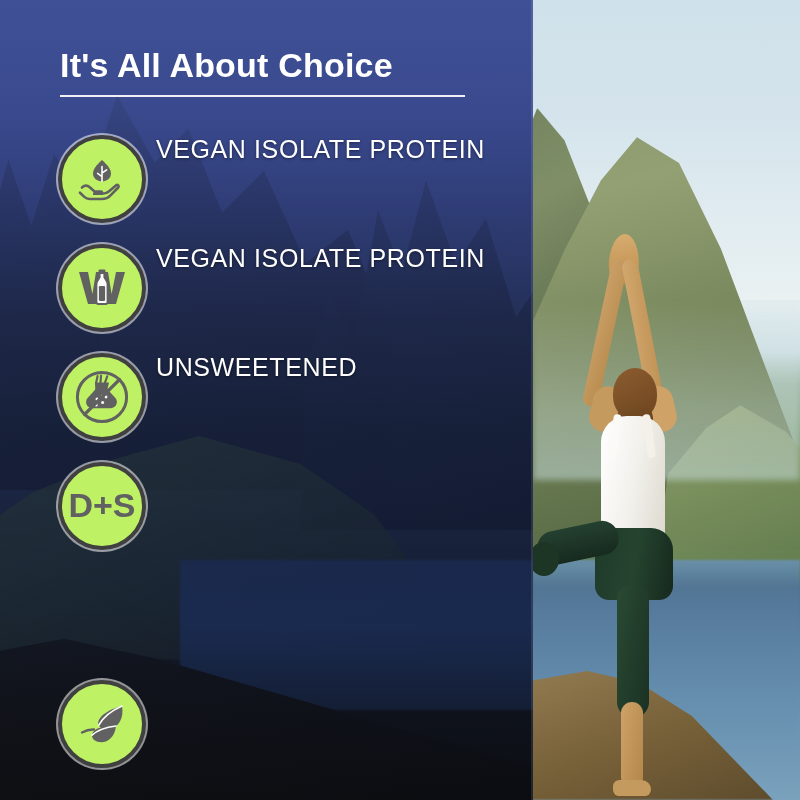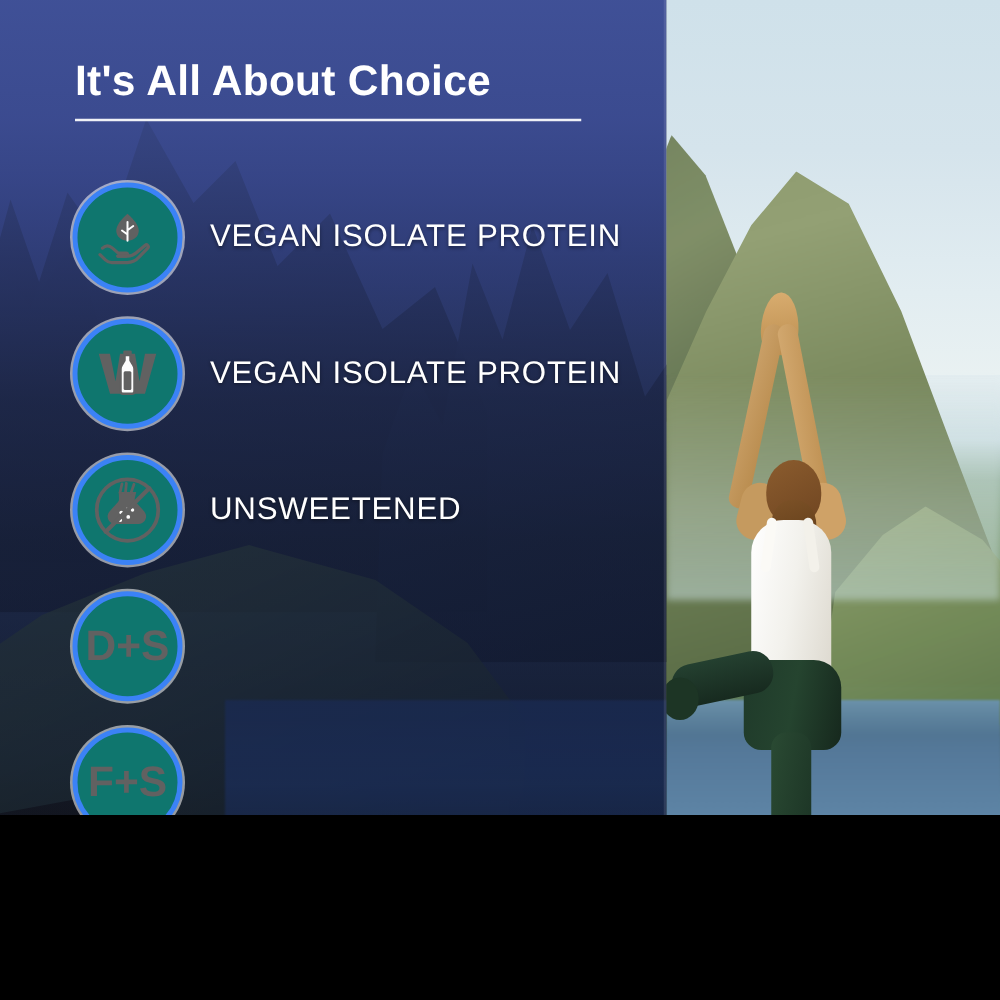--- a/index.html
+++ b/index.html
@@ -2,21 +2,21 @@
 <html><head>
 <meta charset="utf-8">
 <title>Product Feature Graphic</title>
 <style>
   * { margin:0; padding:0; box-sizing:border-box; }
   html,body { width:800px; height:800px; background:#000; }
   body { font-family:"Liberation Sans", sans-serif; overflow:hidden; }
 
   #canvas {
     position:relative;
-    width:800px; height:652px;
+    width:800px; height:800px;
     overflow:hidden;
   }
 
   
   .photo-panel {
     position:absolute; top:0; left:533px; width:267px; height:800px;
     overflow:hidden;
     background:linear-gradient(#cfe0ea 0%, #d7e5ec 28%, #e3edf0 38%, #cfe0e4 44%, #9fb9a8 48%, #7d9a74 56%, #6f8c64 64%, #5f7d59 70%, #4f6f84 74%, #5b82a0 80%, #6b93ae 88%, #7ba2bb 100%);
   }
   
@@ -183,27 +183,27 @@
     line-height:1.05; white-space:nowrap;
   }
   .title-rule {
     margin-top:11px; width:405px; height:2px;
     background:rgba(255,255,255,.92);
   }
 
   .feature-list { position:absolute; top:135px; left:58px; width:470px; }
   .feature-row {
     position:relative; height:109px;
-    display:flex; align-items:center; gap:22px;
+    display:flex; gap:10px;
   }
   .icon-badge {
     flex:0 0 auto;
     width:88px; height:88px; border-radius:50%;
-    background:#0f766e;
-    border:4px solid #3b82f6;
+    background:#bef264;
+    border:4px solid #404040;
     box-shadow:0 0 0 2px rgba(255,255,255,.55);
     display:flex; align-items:center; justify-content:center;
   }
   .icon-badge svg { display:block; }
   .feature-label {
     font-size:25px; font-weight:400; color:#ffffff;
     letter-spacing:.6px; white-space:nowrap;
     text-shadow:0 1px 3px rgba(0,0,0,.45);
   }
   .mono-text {
@@ -310,25 +310,20 @@
 
       <div class="feature-row">
         <div class="icon-badge">
           <svg width="66" height="40" viewBox="0 0 66 40" aria-hidden="true">
             <text class="mono-text" x="33" y="31" font-size="34" text-anchor="middle">D+S</text>
           </svg>
         </div>
       </div>
 
       <div class="feature-row">
-        <div class="icon-badge">
-          <svg width="66" height="40" viewBox="0 0 66 40" aria-hidden="true">
-            <text class="mono-text" x="33" y="31" font-size="34" text-anchor="middle">F+S</text>
-          </svg>
-        </div>
       </div>
 
       <div class="feature-row">
         <div class="icon-badge">
           <svg width="52" height="44" viewBox="0 0 52 44" aria-hidden="true">
             <path d="M46 4c2 11-2.6 19.4-9.6 22.6-5.6 2.6-11.6.6-13.6-3.4C20.4 18.4 26 9.4 46 4z" fill="#616161"></path>
             <path d="M46 4C33 9.8 26.4 16.2 22.8 23.2" stroke="#fdfdfd" stroke-width="1.6" fill="none" stroke-linecap="round"></path>
             <path d="M40 24c-1 10.4-7.6 16.2-14.6 16.2-5.6 0-9.6-3-9.4-7 .2-5.4 7.4-10 24-9.2z" fill="#616161"></path>
             <path d="M40 24c-13 1.6-20 5.4-24 9.2" stroke="#fdfdfd" stroke-width="1.6" fill="none" stroke-linecap="round"></path>
             <path d="M6 30.5c4-2.2 8-3.2 12-3" stroke="#616161" stroke-width="2.4" fill="none" stroke-linecap="round"></path>

